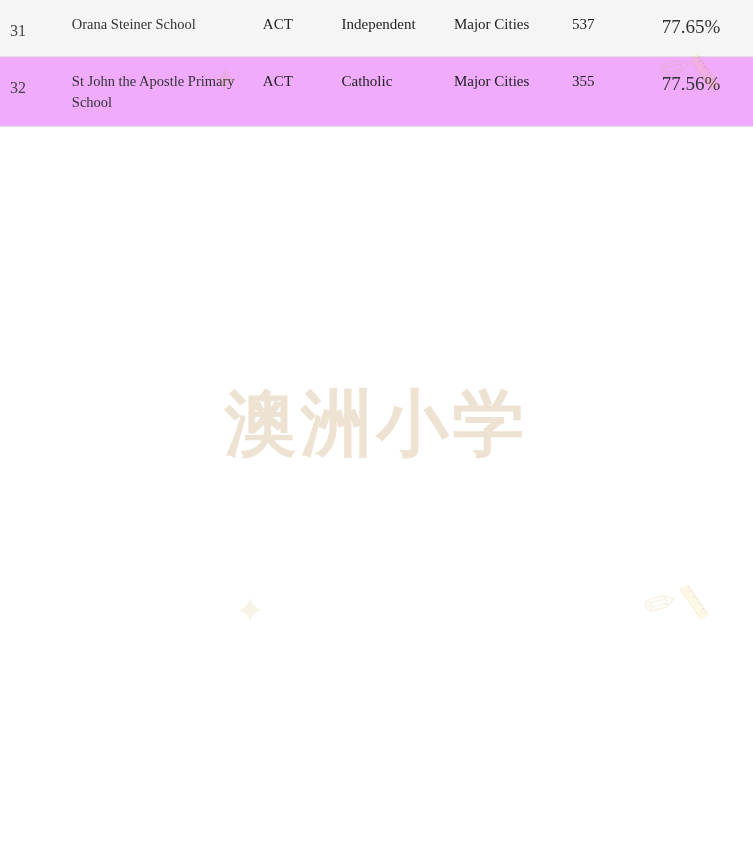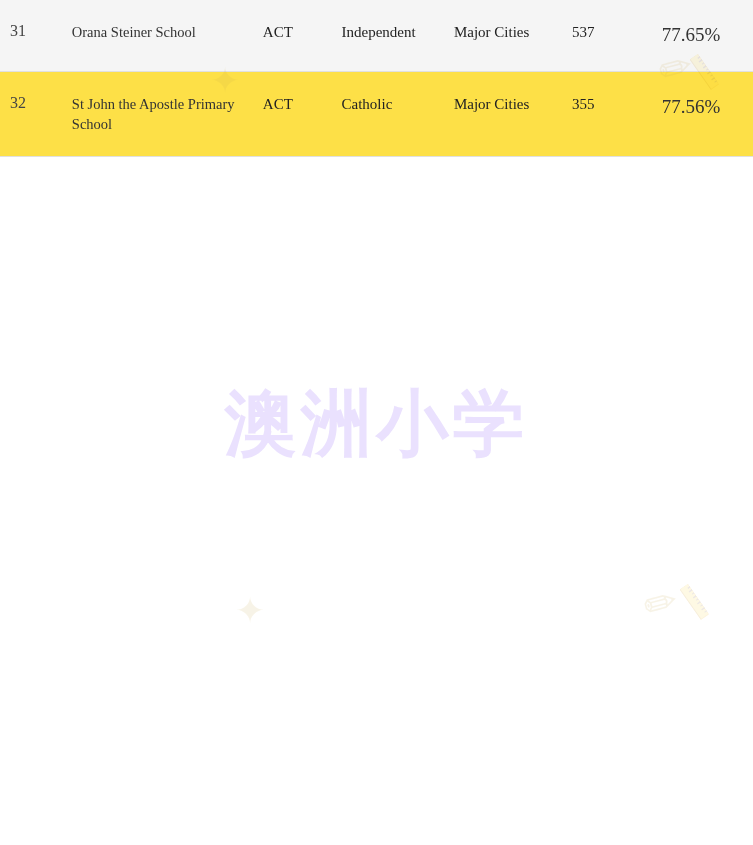--- a/index.html
+++ b/index.html
@@ -29,21 +29,21 @@
       left: 50%;
       transform: translate(-50%, -50%);
       opacity: 0.18;
       text-align: center;
       white-space: nowrap;
     }
 
     .watermark-chinese {
       font-size: 72px;
       font-weight: 900;
-      color: #8b5cf6;
+      color: #a16207;
       letter-spacing: 4px;
       font-family: 'SimHei', 'Microsoft YaHei', sans-serif;
       line-height: 1;
     }
 
     .watermark-sub {
       font-size: 15px;
       color: #7a9cbf;
       font-family: 'SimHei', 'Microsoft YaHei', sans-serif;
       margin-top: 4px;
@@ -87,24 +87,24 @@
 
     col.rank { width: 55px; }
     col.school { width: 170px; }
     col.state { width: 70px; }
     col.sector { width: 100px; }
     col.location { width: 105px; }
     col.students { width: 80px; }
     col.score { width: 90px; }
 
     tr.odd { background: #f5f5f5; }
-    tr.even { background: #fde047; }
+    tr.even { background: #f0abfc; }
 
     td {
-      padding: 22px 10px;
+      padding: 14px 10px;
       vertical-align: top;
       font-size: 15px;
       color: #222;
       line-height: 1.4;
       border-bottom: 1px solid #e0e0e0;
     }
 
     td.rank {
       font-size: 16px;
       color: #444;

